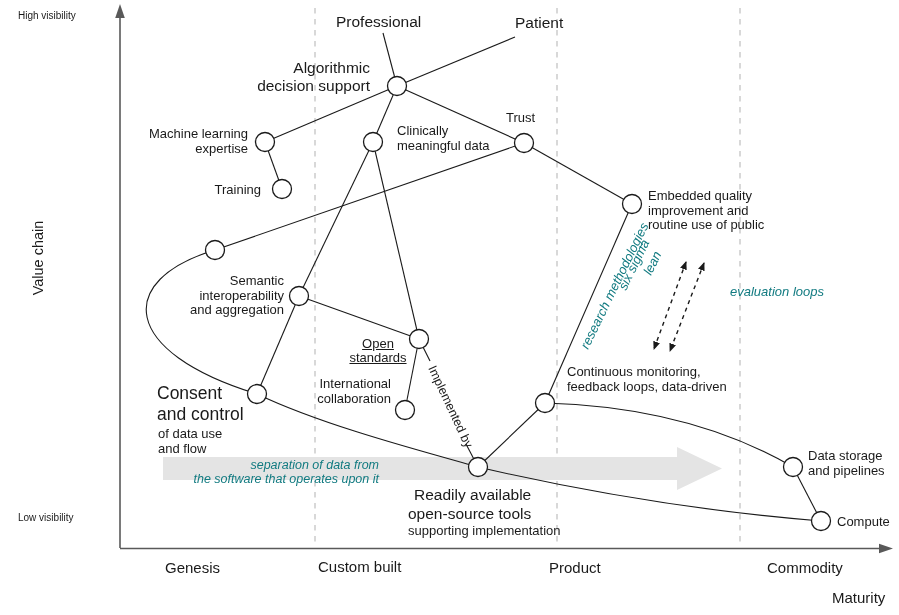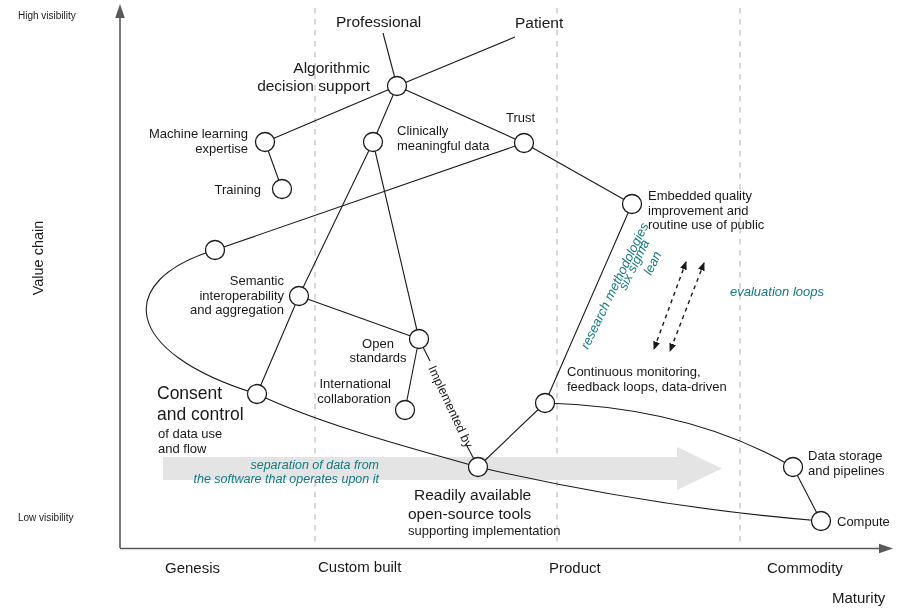--- a/index.html
+++ b/index.html
@@ -13,21 +13,21 @@
   .divider{stroke:var(--divider,#c8c8c8);stroke-width:1.4;stroke-dasharray:5.5 5.5;fill:none;}
   .axis{stroke:var(--axis,#595959);stroke-width:1.6;fill:none;}
   .axishead{fill:var(--axis,#595959);stroke:none;}
   .arrowband{fill:var(--arrow_fill,#e4e4e4);stroke:none;}
   .dasharrow{stroke:var(--line,#1a1a1a);stroke-width:1.4;stroke-dasharray:4 4;fill:none;}
   .mk{fill:var(--line,#1a1a1a);}
   .svgnote{fill:var(--annotation,#117a80);font-style:italic;font-size:13px;font-family:"Liberation Sans",sans-serif;}
   .lbl{position:absolute;white-space:pre-line;font-size:13px;line-height:15px;color:var(--line,#1a1a1a);}
   .big{font-size:15.5px;line-height:17.5px;text-align:right;}
   .right{text-align:right;}
-  .center{text-align:center;}
+  .center{text-align:center;text-decoration:underline;}
   .note{color:var(--annotation,#117a80);font-style:italic;font-size:13px;line-height:13.5px;}
   .axislbl{font-size:15px;}
   .small{font-size:10px;line-height:14px;}
 </style>
 </head>
 <body>
 
 <div id="stage">
 
   <svg width="899" height="615" viewBox="0 0 899 615">

